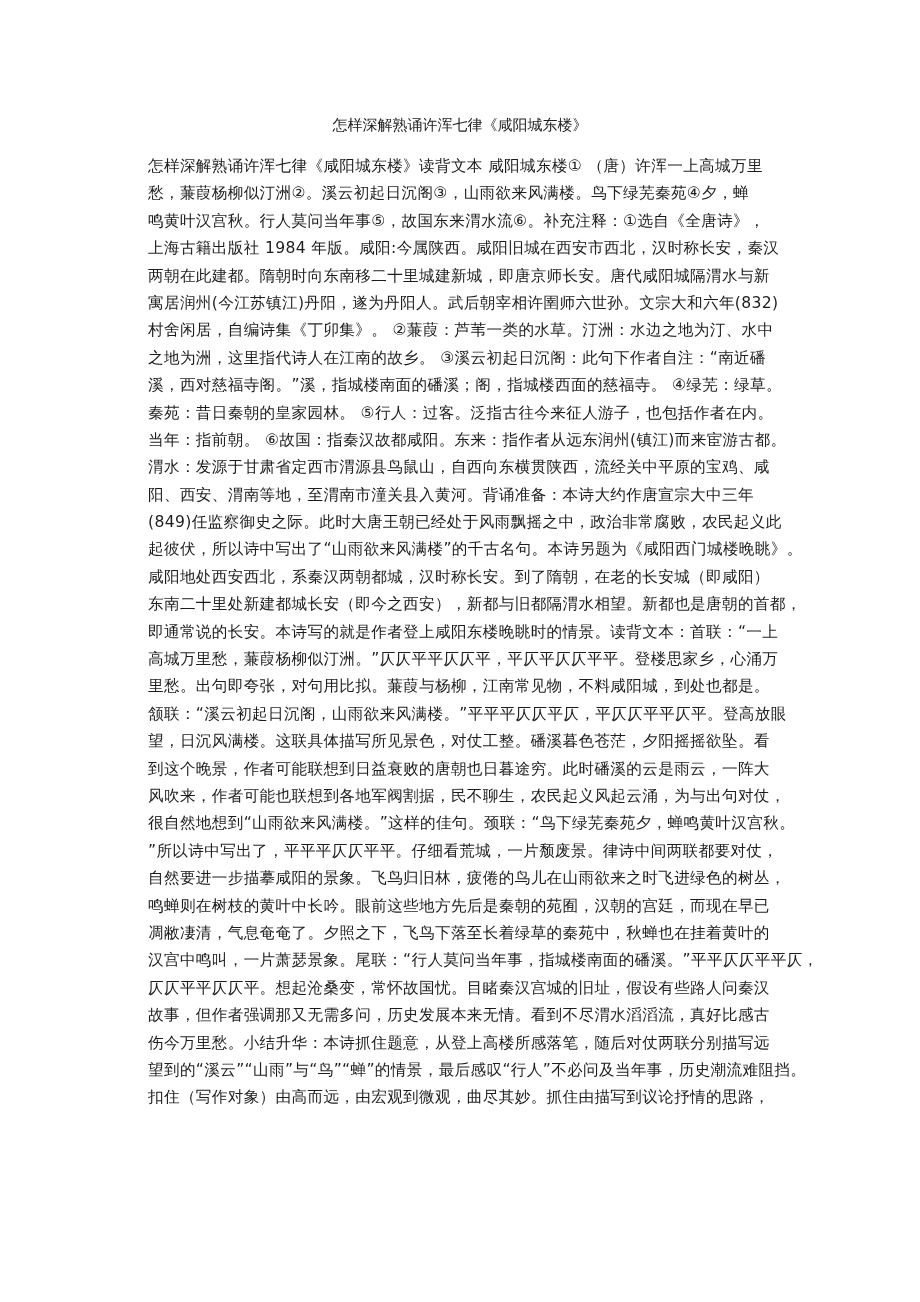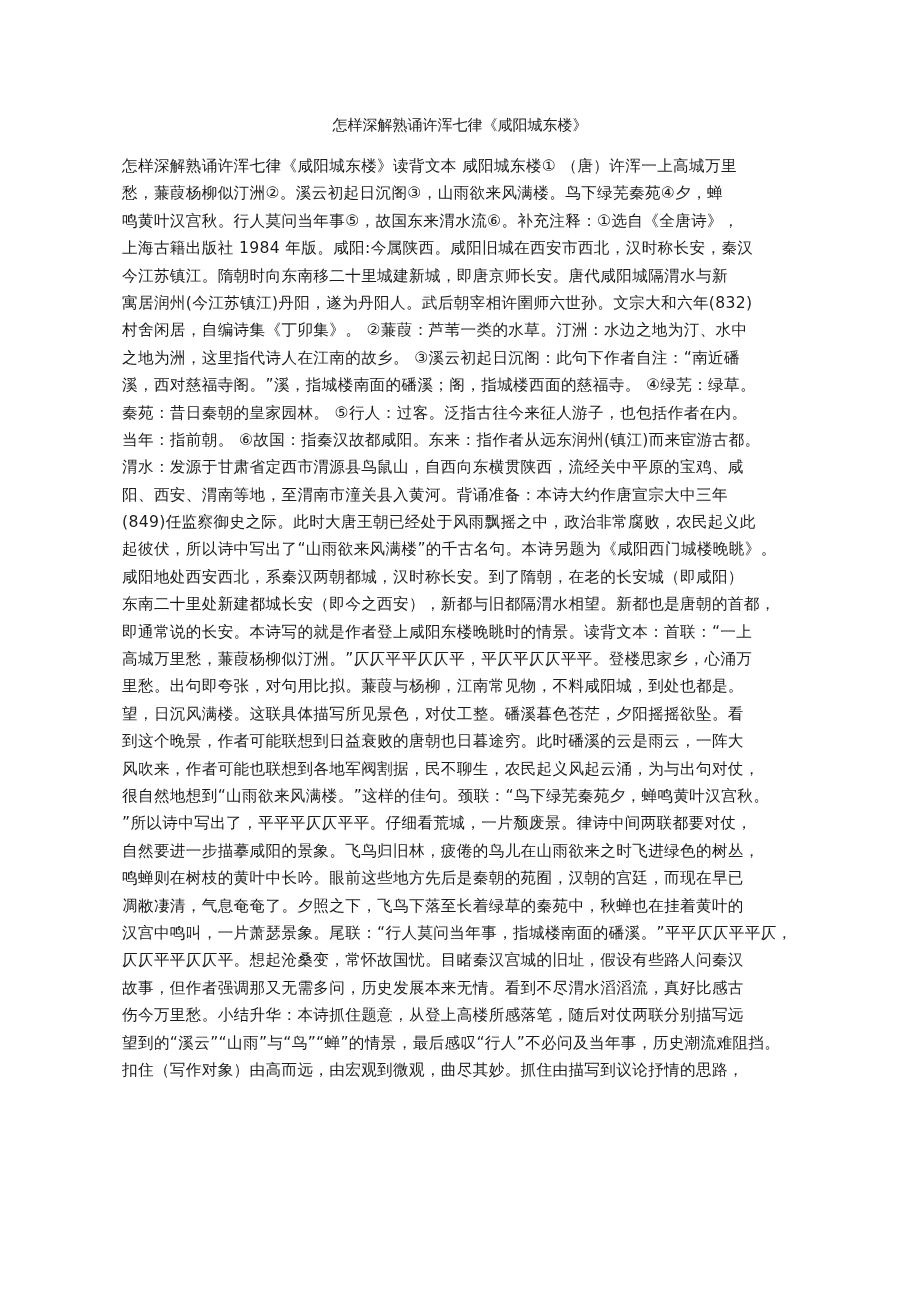--- a/index.html
+++ b/index.html
@@ -30,21 +30,21 @@
     width: 920px;
     text-align: center;
     font-size: 15px;
     line-height: 22px;
     color: #222222;
     white-space: nowrap;
   }
   .doc-body {
     position: absolute;
     top: 153px;
-    left: 122px;
+    left: 148px;
     width: 650px;
   }
   .line {
     height: 27.4px;
     line-height: 27.4px;
     font-size: 15.6px;
     white-space: nowrap;
     letter-spacing: 0.35px;
     color: #1c1c1c;
   }
@@ -53,36 +53,37 @@
 <body>
 
 <div class="page">
   <div class="doc-title">怎样深解熟诵许浑七律《咸阳城东楼》</div>
 
   <div class="doc-body">
     <div class="line">怎样深解熟诵许浑七律《咸阳城东楼》读背文本  咸阳城东楼① （唐）许浑一上高城万里</div>
     <div class="line">愁，蒹葭杨柳似汀洲②。溪云初起日沉阁③，山雨欲来风满楼。鸟下绿芜秦苑④夕，蝉</div>
     <div class="line">鸣黄叶汉宫秋。行人莫问当年事⑤，故国东来渭水流⑥。补充注释：①选自《全唐诗》，</div>
     <div class="line">上海古籍出版社 1984 年版。咸阳:今属陕西。咸阳旧城在西安市西北，汉时称长安，秦汉</div>
-    <div class="line">今江苏镇江。隋朝时向东南移二十里城建新城，即唐京师长安。唐代咸阳城隔渭水与新</div>
+    <div class="line">两朝在此建都。隋朝时向东南移二十里城建新城，即唐京师长安。唐代咸阳城隔渭水与新</div>
     <div class="line">寓居润州(今江苏镇江)丹阳，遂为丹阳人。武后朝宰相许圉师六世孙。文宗大和六年(832)</div>
     <div class="line">村舍闲居，自编诗集《丁卯集》。  ②蒹葭：芦苇一类的水草。汀洲：水边之地为汀、水中</div>
     <div class="line">之地为洲，这里指代诗人在江南的故乡。  ③溪云初起日沉阁：此句下作者自注：“南近磻</div>
     <div class="line">溪，西对慈福寺阁。”溪，指城楼南面的磻溪；阁，指城楼西面的慈福寺。  ④绿芜：绿草。</div>
     <div class="line">秦苑：昔日秦朝的皇家园林。  ⑤行人：过客。泛指古往今来征人游子，也包括作者在内。</div>
     <div class="line">当年：指前朝。  ⑥故国：指秦汉故都咸阳。东来：指作者从远东润州(镇江)而来宦游古都。</div>
     <div class="line">渭水：发源于甘肃省定西市渭源县鸟鼠山，自西向东横贯陕西，流经关中平原的宝鸡、咸</div>
     <div class="line">阳、西安、渭南等地，至渭南市潼关县入黄河。背诵准备：本诗大约作唐宣宗大中三年</div>
     <div class="line">(849)任监察御史之际。此时大唐王朝已经处于风雨飘摇之中，政治非常腐败，农民起义此</div>
     <div class="line">起彼伏，所以诗中写出了“山雨欲来风满楼”的千古名句。本诗另题为《咸阳西门城楼晚眺》。</div>
     <div class="line">咸阳地处西安西北，系秦汉两朝都城，汉时称长安。到了隋朝，在老的长安城（即咸阳）</div>
     <div class="line">东南二十里处新建都城长安（即今之西安），新都与旧都隔渭水相望。新都也是唐朝的首都，</div>
     <div class="line">即通常说的长安。本诗写的就是作者登上咸阳东楼晚眺时的情景。读背文本：首联：“一上</div>
     <div class="line">高城万里愁，蒹葭杨柳似汀洲。”仄仄平平仄仄平，平仄平仄仄平平。登楼思家乡，心涌万</div>
     <div class="line">里愁。出句即夸张，对句用比拟。蒹葭与杨柳，江南常见物，不料咸阳城，到处也都是。</div>
+    <div class="line">颔联：“溪云初起日沉阁，山雨欲来风满楼。”平平平仄仄平仄，平仄仄平平仄平。登高放眼</div>
     <div class="line">望，日沉风满楼。这联具体描写所见景色，对仗工整。磻溪暮色苍茫，夕阳摇摇欲坠。看</div>
     <div class="line">到这个晚景，作者可能联想到日益衰败的唐朝也日暮途穷。此时磻溪的云是雨云，一阵大</div>
     <div class="line">风吹来，作者可能也联想到各地军阀割据，民不聊生，农民起义风起云涌，为与出句对仗，</div>
     <div class="line">很自然地想到“山雨欲来风满楼。”这样的佳句。颈联：“鸟下绿芜秦苑夕，蝉鸣黄叶汉宫秋。</div>
     <div class="line">”所以诗中写出了，平平平仄仄平平。仔细看荒城，一片颓废景。律诗中间两联都要对仗，</div>
     <div class="line">自然要进一步描摹咸阳的景象。飞鸟归旧林，疲倦的鸟儿在山雨欲来之时飞进绿色的树丛，</div>
     <div class="line">鸣蝉则在树枝的黄叶中长吟。眼前这些地方先后是秦朝的苑囿，汉朝的宫廷，而现在早已</div>
     <div class="line">凋敝凄清，气息奄奄了。夕照之下，飞鸟下落至长着绿草的秦苑中，秋蝉也在挂着黄叶的</div>
     <div class="line">汉宫中鸣叫，一片萧瑟景象。尾联：“行人莫问当年事，指城楼南面的磻溪。”平平仄仄平平仄，</div>
     <div class="line">仄仄平平仄仄平。想起沧桑变，常怀故国忧。目睹秦汉宫城的旧址，假设有些路人问秦汉</div>

